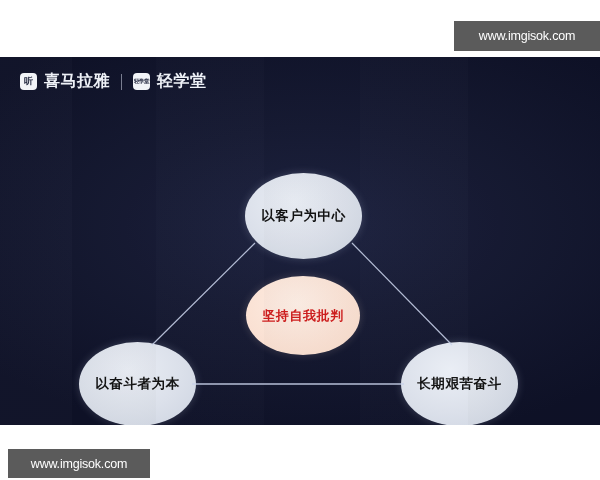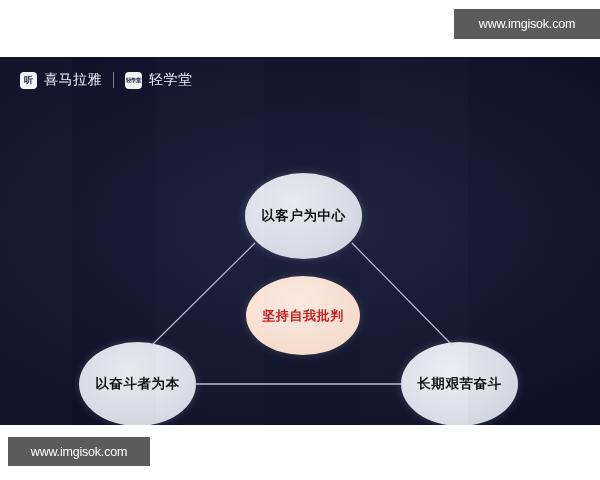--- a/index.html
+++ b/index.html
@@ -20,20 +20,21 @@
     position: absolute;
     background: #5b5b5b;
     color: #ffffff;
     font-family: "Liberation Sans", "DejaVu Sans", sans-serif;
     font-size: 12.5px;
     letter-spacing: -0.2px;
     display: flex;
     align-items: center;
     justify-content: center;
     white-space: nowrap;
+    margin-top: 12px;
   }
   #watermark-top {
     right: 0px;
     top: 9px;
     width: 146px;
     height: 30px;
   }
   #watermark-bottom {
     left: 8px;
     top: 437px;
@@ -87,22 +88,22 @@
     font-weight: bold;
     overflow: hidden;
     flex: none;
   }
   .brand-badge.tiny-text {
     font-size: 5.5px;
     letter-spacing: -0.5px;
   }
   .brand-word {
     color: #eef1f7;
-    font-size: 14px;
-    font-weight: normal;
+    font-size: 16px;
+    font-weight: bold;
     letter-spacing: 0.5px;
     white-space: nowrap;
   }
   .brand-divider {
     width: 1px;
     height: 16px;
     background: rgba(225,230,245,0.5);
     margin: 0 4px;
   }
 

